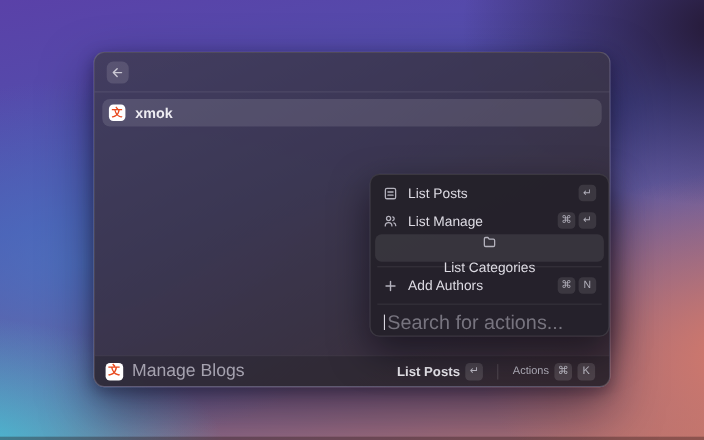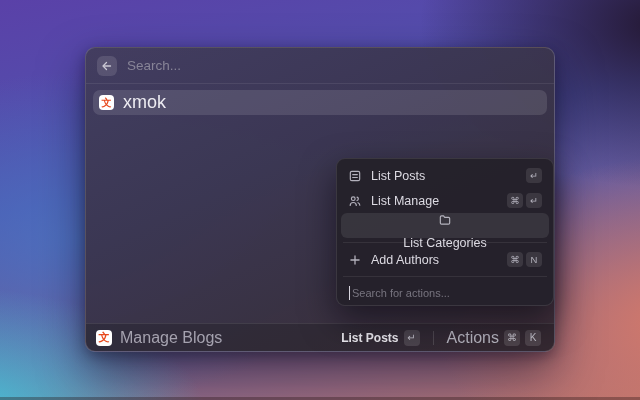--- a/index.html
+++ b/index.html
@@ -49,35 +49,35 @@
   .result-row{
     height:25px; display:flex; align-items:center; gap:9px; padding:0 6px;
     border-radius:7px; cursor:default;
   }
   .result-row.selected{ background:rgba(255,255,255,0.115); }
   .app-logo{
     width:15px; height:15px; flex:0 0 15px; border-radius:4px;
     display:flex; align-items:center; justify-content:center;
     font-size:10px; font-weight:bold; line-height:1;
   }
-  .result-title{ font-size:18px; color:#edecf2; font-weight:400; }
+  .result-title{ font-size:13px; color:#edecf2; font-weight:700; }
 
   .footer{
     position:absolute; left:0; right:0; bottom:0; height:28px;
     display:flex; align-items:center; gap:8px; padding:0 10px;
     border-top:1px solid rgba(255,255,255,0.09);
     background:rgba(24,26,30,0.28);
     border-radius:0 0 10px 10px;
   }
   .footer .app-logo{ width:16px; height:16px; flex-basis:16px; font-size:11px; }
   .footer-app-label{ font-size:16px; color:#a5a2af; }
   .footer-right{ margin-left:auto; display:flex; align-items:center; gap:7px; }
   .footer-primary-label{ font-size:12px; font-weight:700; color:#eceaf0; }
   .footer-sep{ width:1px; height:14px; background:rgba(255,255,255,0.14); margin:0 3px; }
-  .footer-actions-label{ font-size:16px; color:#b7b5c0; }
+  .footer-actions-label{ font-size:10px; color:#b7b5c0; }
   .key{
     min-width:16px; height:16px; padding:0 3px; border-radius:4px;
     background:rgba(255,255,255,0.13);
     display:inline-flex; align-items:center; justify-content:center;
     font-size:10px; color:#c3c1cb; line-height:1;
   }
   .footer-btn{ display:flex; align-items:center; gap:5px; background:none; border:none; cursor:pointer; padding:2px 3px; border-radius:5px; }
 
   
   .actions-panel{
@@ -96,21 +96,21 @@
   .action-row .a-icon{ width:14px; height:14px; flex:0 0 14px; color:#b4b2bd; }
   .a-icon svg{ width:14px; height:14px; display:block; }
   .action-label{ font-size:12.5px; font-weight:500; }
   .action-keys{ margin-left:auto; display:flex; gap:3px; }
   .action-keys .key{ min-width:16px; height:15px; font-size:9.5px; background:rgba(255,255,255,0.10); color:#b2b0bb; }
   .panel-divider{ height:1px; background:rgba(255,255,255,0.08); margin:4px 2px; }
   .panel-search-wrap{ position:relative; height:24px; display:flex; align-items:center; padding:0 8px; }
   .panel-search{
     width:100%; background:transparent; border:none; outline:none;
     font-family:"Liberation Sans", sans-serif;
-    font-size:11px; color:#14b8a6; padding-left:3px;
+    font-size:18px; color:#14b8a6; padding-left:3px;
   }
   .panel-search::placeholder{ color:#77747f; opacity:1; }
   .caret{
     position:absolute; left:8px; top:5px; width:1px; height:14px;
     background:#d8d6df; animation:blink 1.1s steps(1) infinite;
   }
   @keyframes blink{ 50%{opacity:0;} }
 </style>
 </head>
 <body>
@@ -121,21 +121,20 @@
 
   <div class="search-bar">
     <button class="back-btn">
       <span style="display:flex;">
         <svg viewBox="0 0 24 24" fill="none" stroke="currentColor" stroke-width="2.6" stroke-linecap="round" stroke-linejoin="round">
             <path d="M19 12H6"></path>
             <path d="M11 5l-7 7 7 7"></path>
           </svg>
       </span>
     </button>
-    <input class="main-search" value="" placeholder="Search..." style="">
   </div>
 
   <div class="result-list">
     <div class="result-row selected">
       <span class="app-logo" style="background:#ffffff; color:#e8491d;">文</span>
       <span class="result-title">xmok</span>
     </div>
   </div>
 
   <div class="footer">

